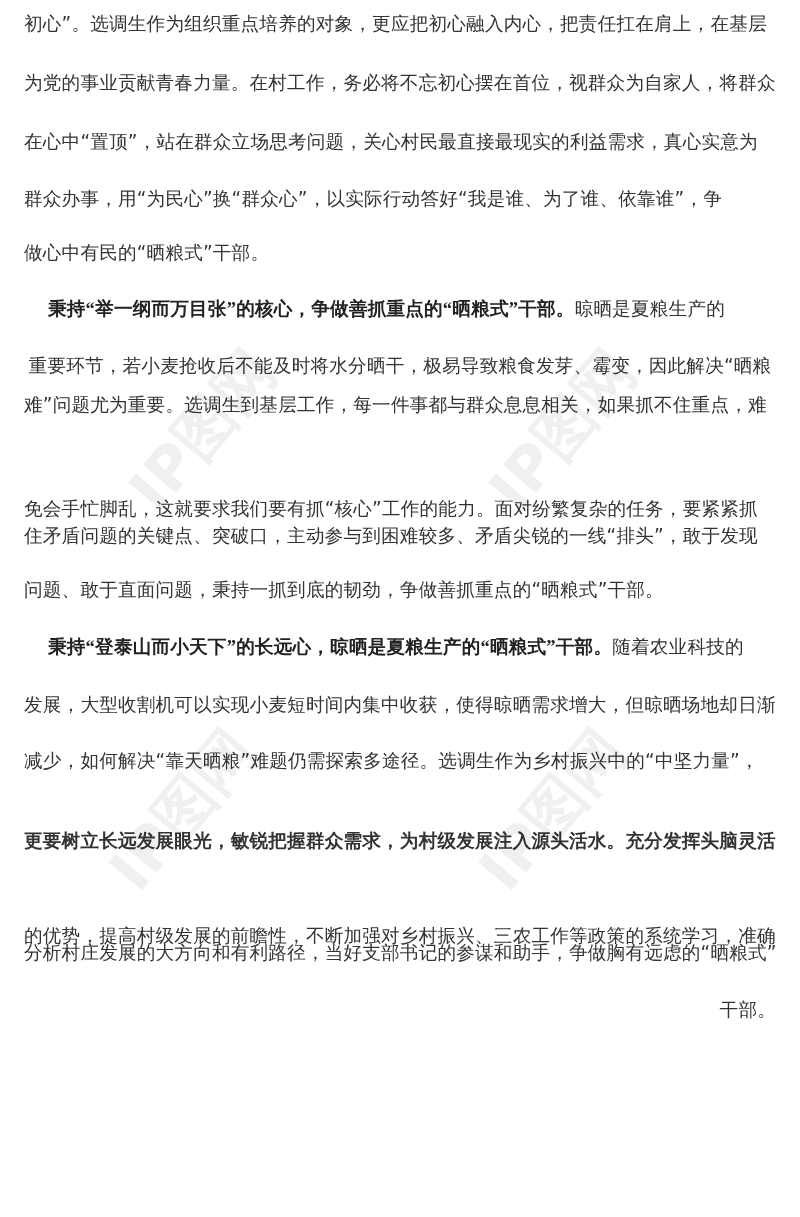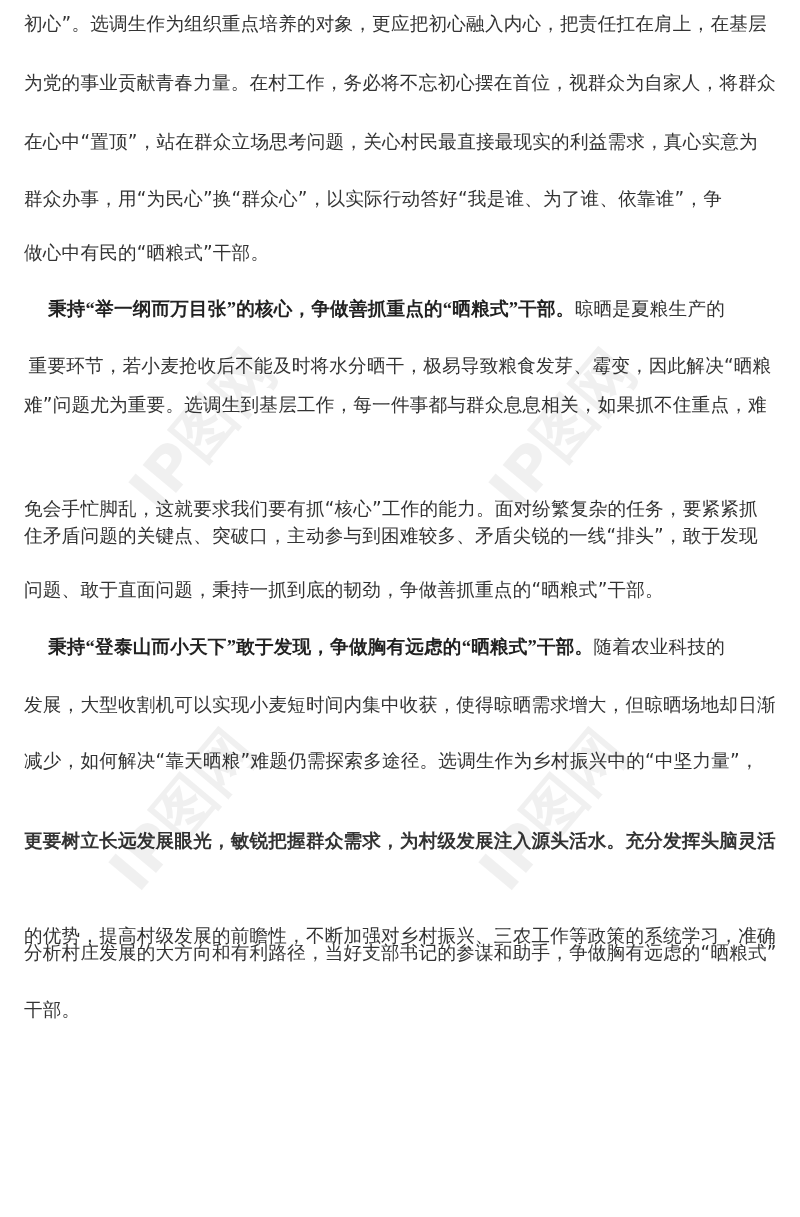--- a/index.html
+++ b/index.html
@@ -28,26 +28,26 @@
     <div class="line" style="top: 70px;"><span>为党的事业贡献青春力量。在村工作，务必将不忘初心摆在首位，视群众为自家人，将群众</span></div>
     <div class="line" style="top: 129px;"><span>在心中“置顶”，站在群众立场思考问题，关心村民最直接最现实的利益需求，真心实意为</span></div>
     <div class="line" style="top: 186px;"><span>群众办事，用“为民心”换“群众心”，以实际行动答好“我是谁、为了谁、依靠谁”，争</span></div>
     <div class="line" style="top: 240px;"><span>做心中有民的“晒粮式”干部。</span></div>
     <div class="line indent" style="top: 296px;"><span class="bold">秉持“举一纲而万目张”的核心，争做善抓重点的“晒粮式”干部。</span><span>晾晒是夏粮生产的</span></div>
     <div class="line" style="top: 353px; text-align: center;"><span>重要环节，若小麦抢收后不能及时将水分晒干，极易导致粮食发芽、霉变，因此解决“晒粮</span></div>
     <div class="line" style="top: 392px;"><span>难”问题尤为重要。选调生到基层工作，每一件事都与群众息息相关，如果抓不住重点，难</span></div>
     <div class="line" style="top: 496px;"><span>免会手忙脚乱，这就要求我们要有抓“核心”工作的能力。面对纷繁复杂的任务，要紧紧抓</span></div>
     <div class="line" style="top: 523px;"><span>住矛盾问题的关键点、突破口，主动参与到困难较多、矛盾尖锐的一线“排头”，敢于发现</span></div>
     <div class="line" style="top: 577px;"><span>问题、敢于直面问题，秉持一抓到底的韧劲，争做善抓重点的“晒粮式”干部。</span></div>
-    <div class="line indent" style="top: 634px;"><span class="bold">秉持“登泰山而小天下”敢于发现，争做胸有远虑的“晒粮式”干部。</span><span>随着农业科技的</span></div>
+    <div class="line indent" style="top: 634px;"><span class="bold">秉持“登泰山而小天下”的长远心，晾晒是夏粮生产的“晒粮式”干部。</span><span>随着农业科技的</span></div>
     <div class="line" style="top: 692px;"><span>发展，大型收割机可以实现小麦短时间内集中收获，使得晾晒需求增大，但晾晒场地却日渐</span></div>
     <div class="line" style="top: 748px;"><span>减少，如何解决“靠天晒粮”难题仍需探索多途径。选调生作为乡村振兴中的“中坚力量”，</span></div>
     <div class="line" style="top: 828px; font-weight: bold;"><span>更要树立长远发展眼光，敏锐把握群众需求，为村级发展注入源头活水。充分发挥头脑灵活</span></div>
     <div class="line" style="top: 884px; margin-top: 39px;"><span>的优势，提高村级发展的前瞻性，不断加强对乡村振兴、三农工作等政策的系统学习，准确</span></div>
     <div class="line" style="top: 940px;"><span>分析村庄发展的大方向和有利路径，当好支部书记的参谋和助手，争做胸有远虑的“晒粮式”</span></div>
-    <div class="line" style="top: 997px;"><span>干部。</span></div>
+    <div class="line" style="top: 997px; text-align: right;"><span>干部。</span></div>
   </div>
 <div id="wms">
     <div class="wm" style="left: 110px; top: 390px;">IP图网</div>
     <div class="wm" style="left: 470px; top: 390px;">IP图网</div>
     <div class="wm" style="left: 90px; top: 770px;">IP图网</div>
     <div class="wm" style="left: 460px; top: 770px;">IP图网</div>
   </div>
 
 </body></html>

